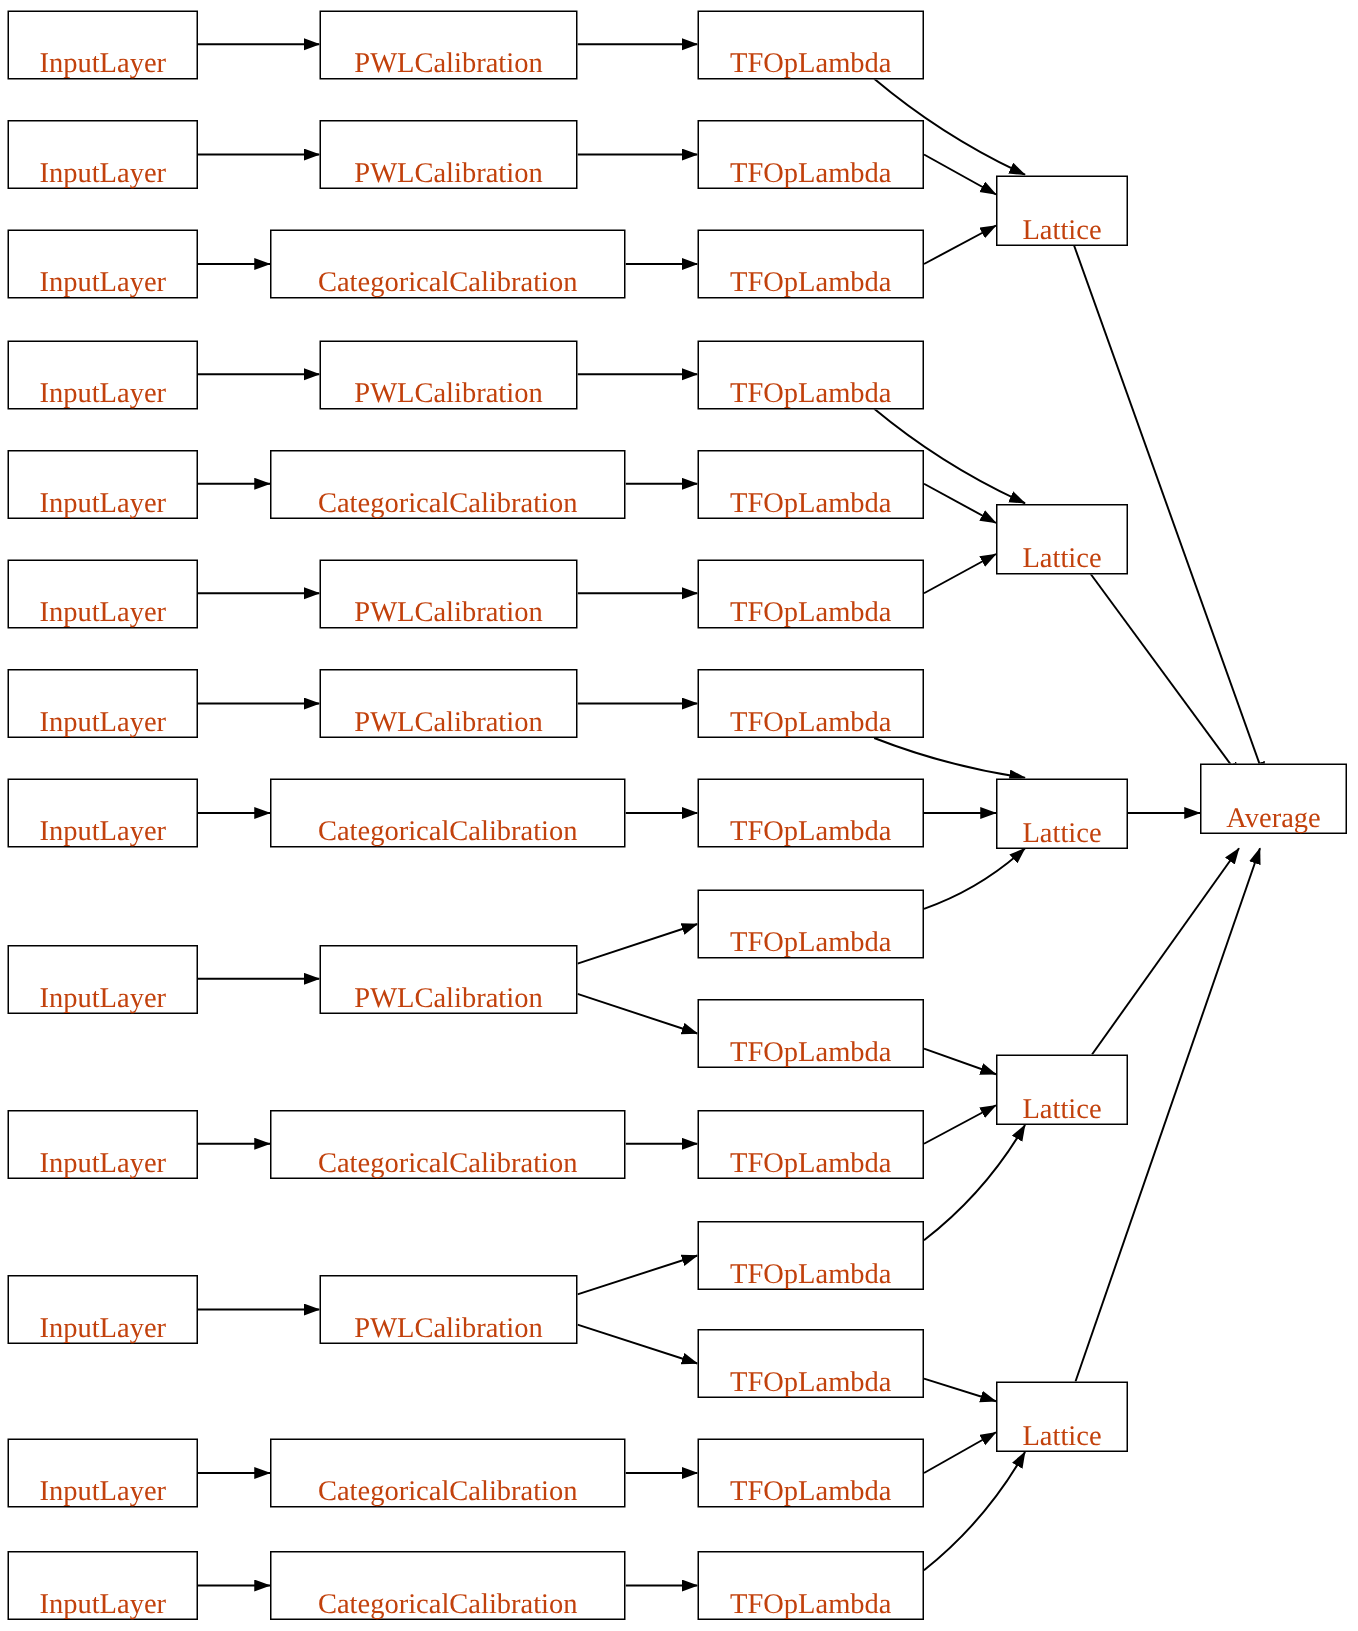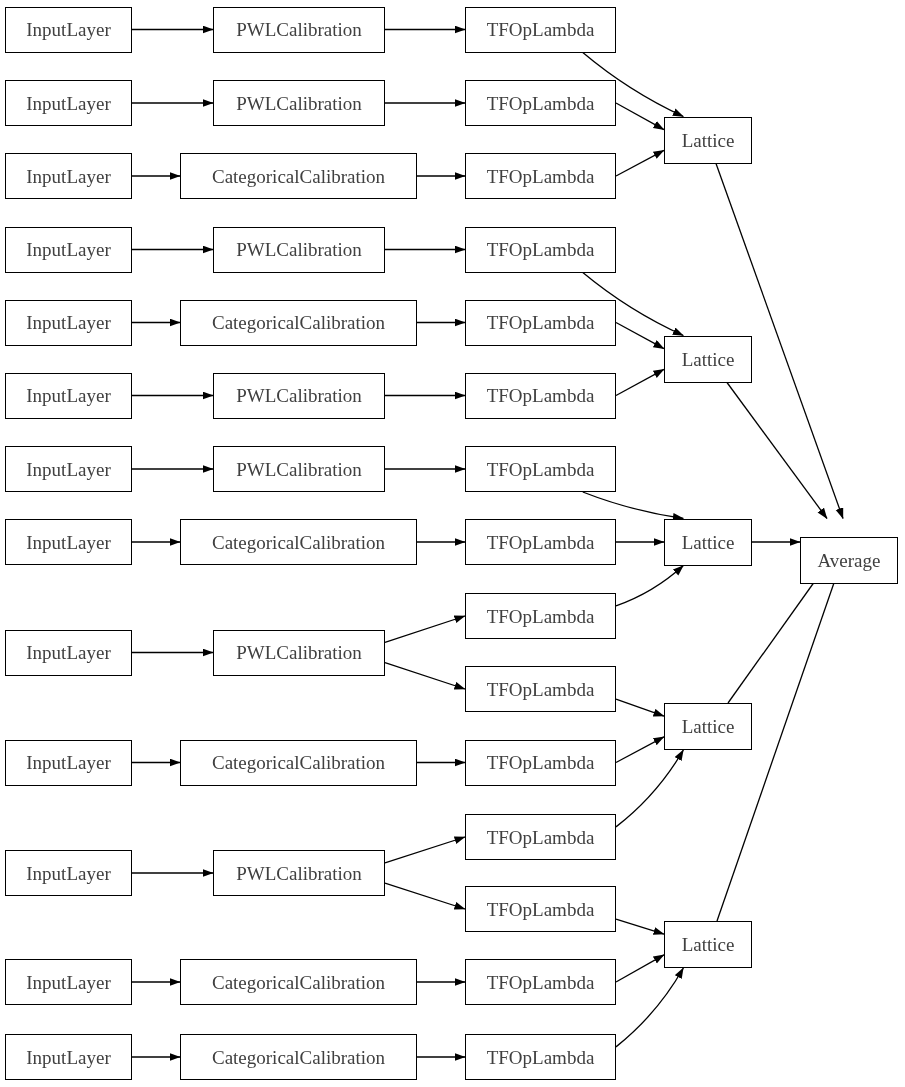--- a/index.html
+++ b/index.html
@@ -13,26 +13,26 @@
   }
   #edges {
     position: absolute;
     left: 0; top: 0;
     width: 905px; height: 1087px;
   }
   .node {
     position: absolute;
     box-sizing: border-box;
     display: flex;
-    align-items: center;
+    align-items: flex-end;
     justify-content: center;
     border: 1.4px solid #000000;
     background: #ffffff;
     font-size: 19px;
-    color: #404040;
+    color: #c2410c;
     white-space: nowrap;
     line-height: 1;
   }
 </style>
 </head>
 <body>
 
 <div id="canvas">
   <svg id="edges" xmlns="http://www.w3.org/2000/svg">
     <defs>
@@ -220,16 +220,16 @@
     </div>
     <div class="node" style="left: 664px; top: 518.5px; width: 88px; height: 47px;">
       <span>Lattice</span>
     </div>
     <div class="node" style="left: 664px; top: 703px; width: 88px; height: 47px;">
       <span>Lattice</span>
     </div>
     <div class="node" style="left: 664px; top: 921px; width: 88px; height: 47px;">
       <span>Lattice</span>
     </div>
-    <div class="node" style="left: 800px; top: 537px; width: 98px; height: 47px;">
+    <div class="node" style="left: 800px; top: 509px; width: 98px; height: 47px;">
       <span>Average</span>
     </div>
   </div>
 
 </body></html>

